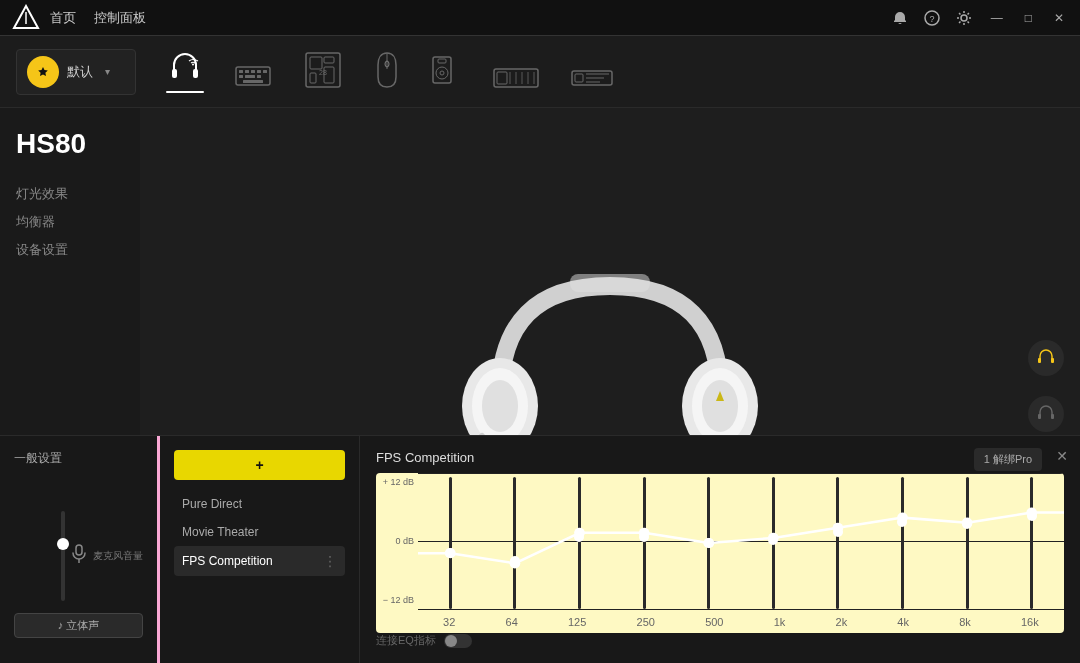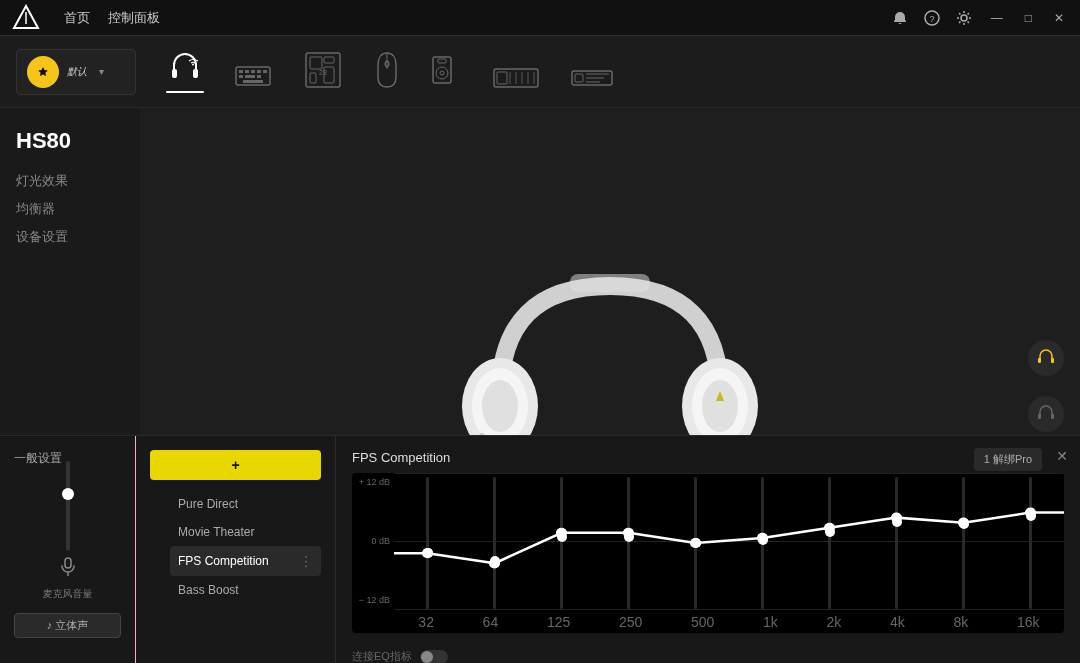--- a/index.html
+++ b/index.html
@@ -19,21 +19,21 @@
       background: #111;
       display: flex;
       align-items: center;
       justify-content: space-between;
       padding: 0 12px;
       border-bottom: 1px solid #333;
     }
     #titlebar-left {
       display: flex;
       align-items: center;
-      gap: 24px;
+      gap: 10px;
     }
     .titlebar-nav {
       display: flex;
       gap: 18px;
       font-size: 13px;
       color: #ccc;
     }
     .titlebar-nav span { cursor: pointer; }
     .titlebar-controls {
       display: flex;
@@ -81,23 +81,22 @@
     .profile-icon {
       width: 32px;
       height: 32px;
       background: #f5c518;
       border-radius: 50%;
       display: flex;
       align-items: center;
       justify-content: center;
     }
     .profile-name {
-      font-size: 10px;
+      font-size: 13px;
       color: #ccc;
-      font-style: italic;
     }
     .chevron-down { font-size: 10px; color: #888; margin-left: 4px; }
 
     .device-icons-row {
       display: flex;
       align-items: flex-end;
       gap: 30px;
       margin-left: 30px;
       flex: 1;
     }
@@ -132,24 +131,24 @@
     }
 
     
     #sidebar {
       width: 140px;
       background: #1a1a1a;
       padding: 20px 16px;
       flex-shrink: 0;
     }
     .device-title {
-      font-size: 22px;
+      font-size: 28px;
       font-weight: bold;
       color: #fff;
-      margin-bottom: 13px;
+      margin-bottom: 20px;
     }
     .sidebar-menu-item {
       font-size: 13px;
       color: #888;
       padding: 5px 0;
       cursor: pointer;
     }
 
     
     #center {
@@ -194,43 +193,44 @@
       left: 0;
       right: 0;
       height: 228px;
       display: flex;
       background: #111;
       border-top: 1px solid #2a2a2a;
     }
 
     
     #general-settings {
-      width: 136px;
+      width: 160px;
       background: #181818;
       padding: 14px;
-      border-right: 1px solid #f9a8d4;
+      border-right: 3px solid #f9a8d4;
       flex-shrink: 0;
     }
     .panel-title {
       font-size: 12px;
       color: #aaa;
       margin-bottom: 14px;
     }
     .sliders-row {
       display: flex;
       gap: 16px;
       height: 120px;
       align-items: flex-end;
     }
     .slider-col {
       display: flex;
-      flex-direction: column;
+      flex-direction: row;
       align-items: center;
       gap: 6px;
       flex: 1;
+      justify-content: flex-end;
     }
     .vertical-slider-track {
       width: 4px;
       height: 90px;
       background: #333;
       border-radius: 2px;
       position: relative;
     }
     .vertical-slider-thumb {
       width: 12px;
@@ -292,21 +292,20 @@
     }
     .preset-list-item {
       padding: 7px 8px;
       font-size: 12px;
       color: #aaa;
       border-radius: 4px;
       cursor: pointer;
       display: flex;
       align-items: center;
       justify-content: space-between;
-      margin-left: 20px;
     }
     .preset-list-item.active {
       background: #2a2a2a;
       color: #fff;
     }
     .preset-menu-dots {
       color: #666;
       font-size: 14px;
     }
 
@@ -318,21 +317,21 @@
       position: relative;
     }
     .eq-chart-title {
       font-size: 13px;
       color: #ddd;
       margin-bottom: 8px;
     }
     .eq-chart-area {
       position: relative;
       height: 160px;
-      background: #000000;
+      background: #fef9c3;
       border-radius: 4px;
       overflow: hidden;
     }
     .eq-grid-labels-left {
       position: absolute;
       left: 0;
       top: 0;
       bottom: 24px;
       width: 42px;
       display: flex;
@@ -363,21 +362,21 @@
       position: absolute;
       bottom: 0;
       left: 42px;
       right: 0;
       height: 22px;
       display: flex;
       align-items: center;
       justify-content: space-around;
     }
     .eq-freq-label {
-      font-size: 14px;
+      font-size: 11px;
       color: #666;
     }
     .eq-sliders-row {
       position: absolute;
       top: 4px;
       bottom: 24px;
       left: 42px;
       right: 0;
       display: flex;
       align-items: stretch;
@@ -415,21 +414,21 @@
       left: 42px;
       right: 0;
       bottom: 24px;
       pointer-events: none;
     }
 
     .eq-bottom-row {
       display: flex;
       align-items: center;
       gap: 8px;
-      margin-top: 16px;
+      margin-top: 0;
     }
     .eq-link-label {
       font-size: 11px;
       color: #666;
     }
     .eq-link-toggle {
       width: 28px;
       height: 14px;
       background: #333;
       border-radius: 7px;
@@ -681,23 +680,20 @@
       <div class="preset-list-item">
         <span>Pure Direct</span>
       </div>
       <div class="preset-list-item">
         <span>Movie Theater</span>
       </div>
       <div class="preset-list-item active">
         <span>FPS Competition</span>
         <span class="preset-menu-dots">⋮</span>
       </div>
-      <div class="preset-list-item">
-        <span>Bass Boost</span>
-      </div>
     </div>
   </div>
 
   <div id="eq-chart">
     <div class="eq-chart-title">FPS Competition</div>
 
     <div class="eq-preset-badge">
       <span>1 解绑Pro</span>
     </div>
     <div class="eq-close-btn">✕</div>

